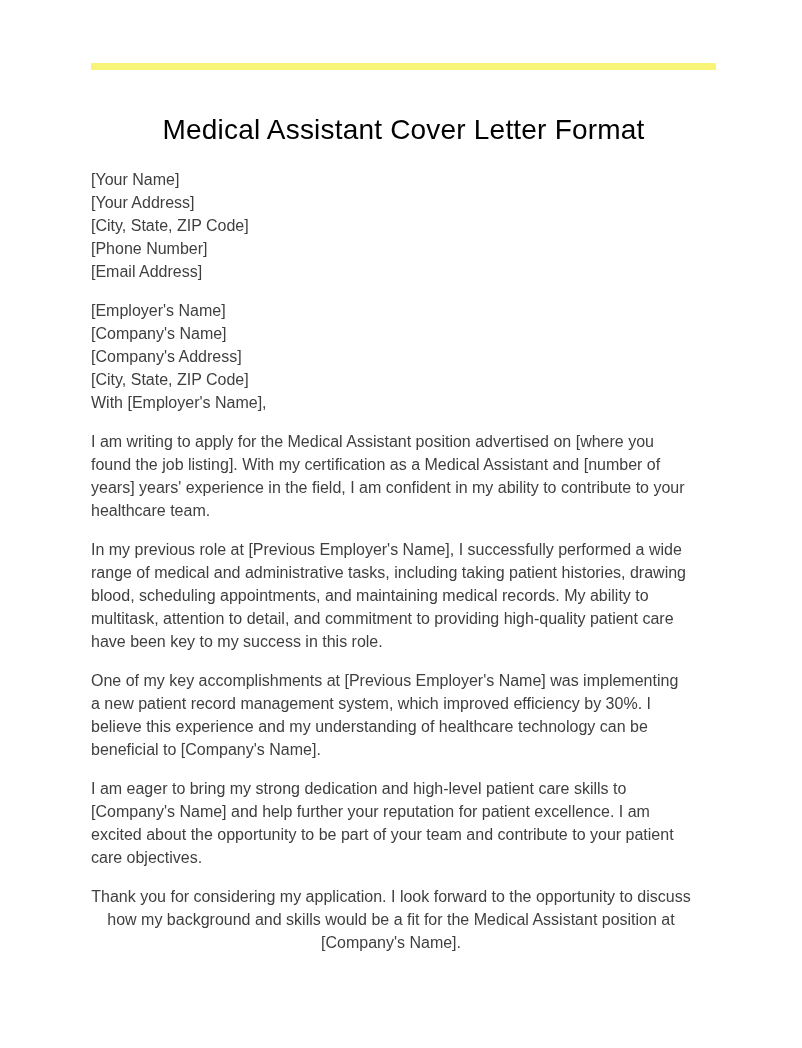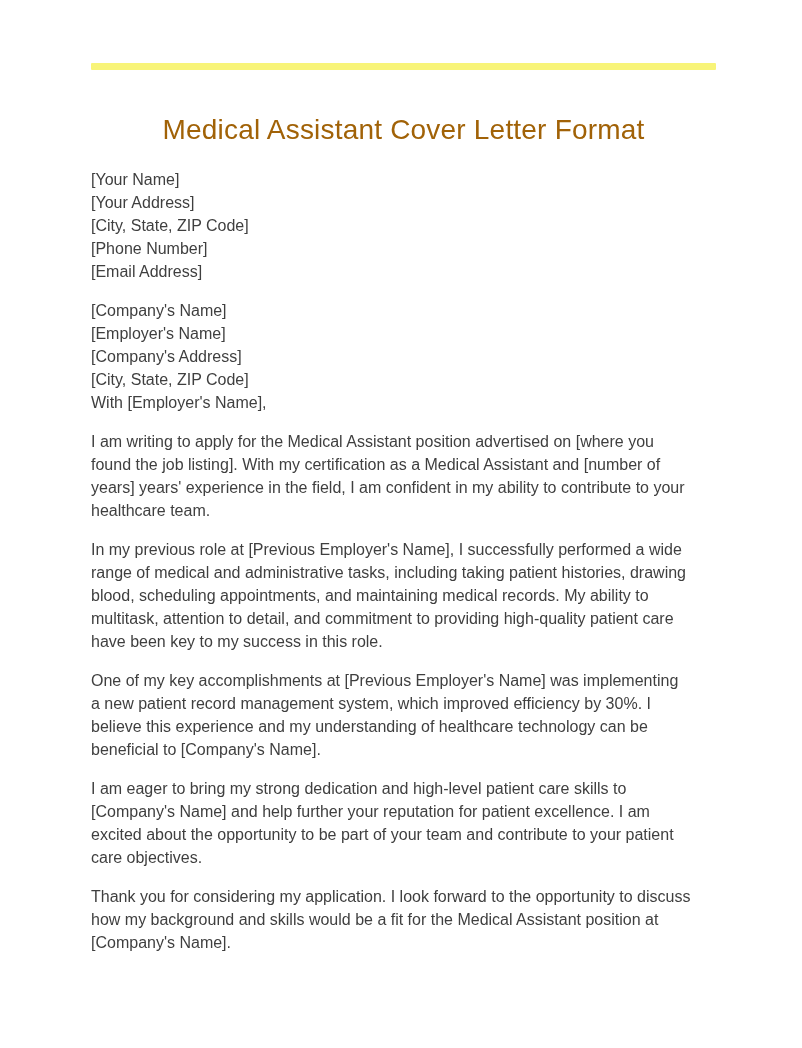--- a/index.html
+++ b/index.html
@@ -24,33 +24,33 @@
     width: 100%;
     background: var(--accent, #F8F478);
     border-radius: 1px;
   }
   h1.page-title {
     margin-top: 43px;
     text-align: center;
     font-size: 28px;
     line-height: 34px;
     font-weight: 400;
-    color: #a16207;
+    color: #000000;
     letter-spacing: 0.2px;
   }
   .letter {
     margin-top: 21px;
     width: 600px;
     font-size: 16px;
     line-height: 23px;
     color: #3F3F3F;
   }
   .block { margin-bottom: 16px; }
   .letter p { margin-bottom: 16px; margin-top: 11px; }
-  .letter p:last-child { margin-bottom: 0; }
+  .letter p:last-child { margin-bottom: 0; text-align: center; }
 </style>
 </head>
 <body>
 
 <div class="page">
   <div class="content">
 
     <div class="accent-bar"></div>
 
     <h1 class="page-title">Medical Assistant Cover Letter Format</h1>
@@ -59,22 +59,22 @@
 
       <div class="block">
         <div>[Your Name]</div>
         <div>[Your Address]</div>
         <div>[City, State, ZIP Code]</div>
         <div>[Phone Number]</div>
         <div>[Email Address]</div>
       </div>
 
       <div class="block">
+        <div>[Employer's Name]</div>
         <div>[Company's Name]</div>
-        <div>[Employer's Name]</div>
         <div>[Company's Address]</div>
         <div>[City, State, ZIP Code]</div>
         <div>With [Employer's Name],</div>
       </div>
 
       <p>I am writing to apply for the Medical Assistant position advertised on [where you found the job listing]. With my certification as a Medical Assistant and [number of years] years' experience in the field, I am confident in my ability to contribute to your healthcare team.</p>
       <p>In my previous role at [Previous Employer's Name], I successfully performed a wide range of medical and administrative tasks, including taking patient histories, drawing blood, scheduling appointments, and maintaining medical records. My ability to multitask, attention to detail, and commitment to providing high-quality patient care have been key to my success in this role.</p>
       <p>One of my key accomplishments at [Previous Employer's Name] was implementing a new patient record management system, which improved efficiency by 30%. I believe this experience and my understanding of healthcare technology can be beneficial to [Company's Name].</p>
       <p>I am eager to bring my strong dedication and high-level patient care skills to [Company's Name] and help further your reputation for patient excellence. I am excited about the opportunity to be part of your team and contribute to your patient care objectives.</p>
       <p>Thank you for considering my application. I look forward to the opportunity to discuss how my background and skills would be a fit for the Medical Assistant position at [Company's Name].</p>

